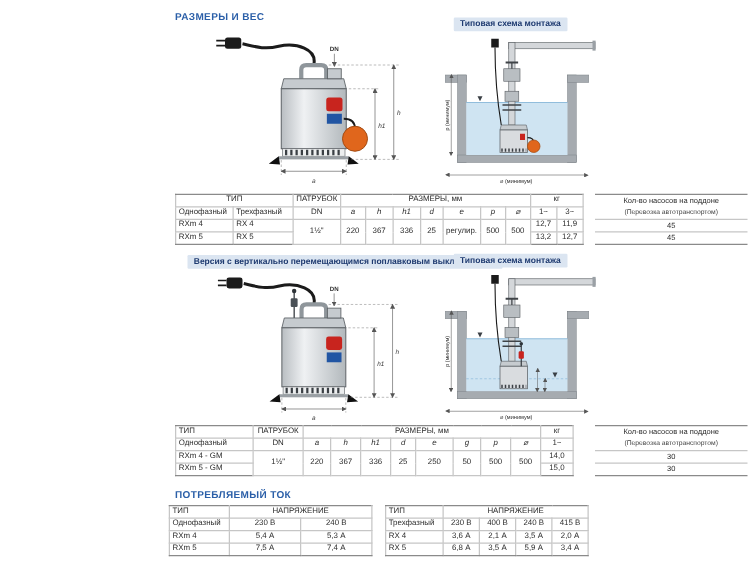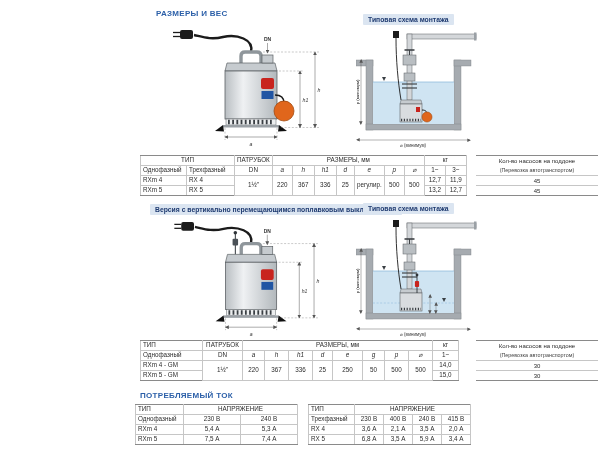--- a/index.html
+++ b/index.html
@@ -24,21 +24,21 @@
   .pt tr:first-child th { border-top:1px solid #8a8a8a; border-bottom:none; }
   .pt tr:last-child td { border-bottom:1px solid #8a8a8a; }
   .psub { font-size:5.4px; color:#444; }
   svg text { font-family:"Liberation Sans", sans-serif; }
 </style>
 </head>
 <body>
 
 <div class="page">
 
-  <div class="abs main-title" style="left:156px; top:9px;">РАЗМЕРЫ И ВЕС</div>
+  <div class="abs main-title" style="left:140px; top:9px;">РАЗМЕРЫ И ВЕС</div>
 
   <svg class="abs" style="left:163px; top:25px;" width="185" height="124" viewBox="0 0 185 124">
     <defs>
       <marker id="arrP1" markerUnits="userSpaceOnUse" markerWidth="4" markerHeight="4" refX="3.4" refY="2" orient="auto-start-reverse" viewBox="0 0 4 4">
         <path d="M0,0 L4,2 L0,4 z" fill="#555"></path>
       </marker>
       <linearGradient id="gradP1" x1="0" y1="0" x2="1" y2="0">
         <stop offset="0" stop-color="#b9bec2"></stop>
           <stop offset="0.35" stop-color="#eff1f3"></stop>
           <stop offset="1" stop-color="#b2b8bc"></stop>

